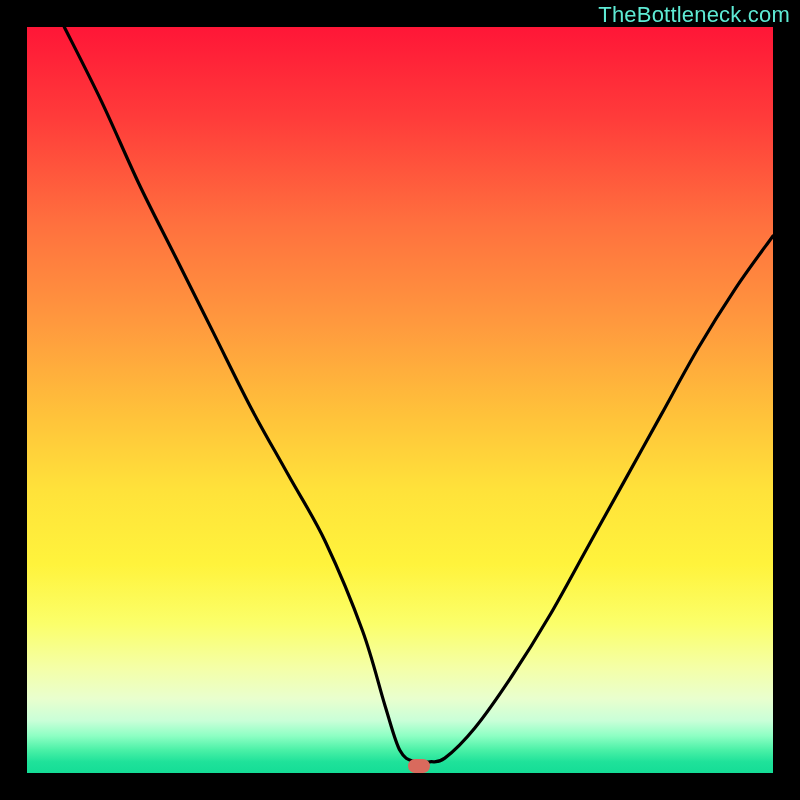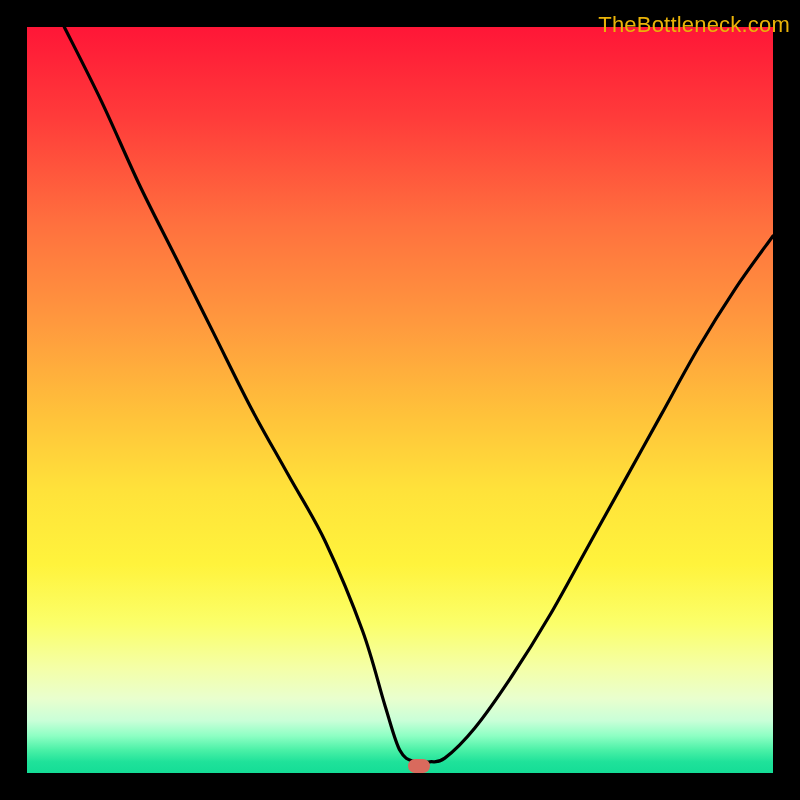--- a/index.html
+++ b/index.html
@@ -12,23 +12,23 @@
     overflow: hidden;
   }
   .frame {
     position: relative;
     width: 800px;
     height: 800px;
     background: #000;
   }
   .watermark {
     position: absolute;
-    top: 12px;
+    top: 2px;
     right: 10px;
-    color: #eab308;
+    color: #5eead4;
     font-size: 22px;
     font-weight: 500;
     letter-spacing: 0.2px;
     z-index: 3;
   }
   .plot-area {
     position: absolute;
     left: 27px;
     top: 27px;
     width: 746px;

